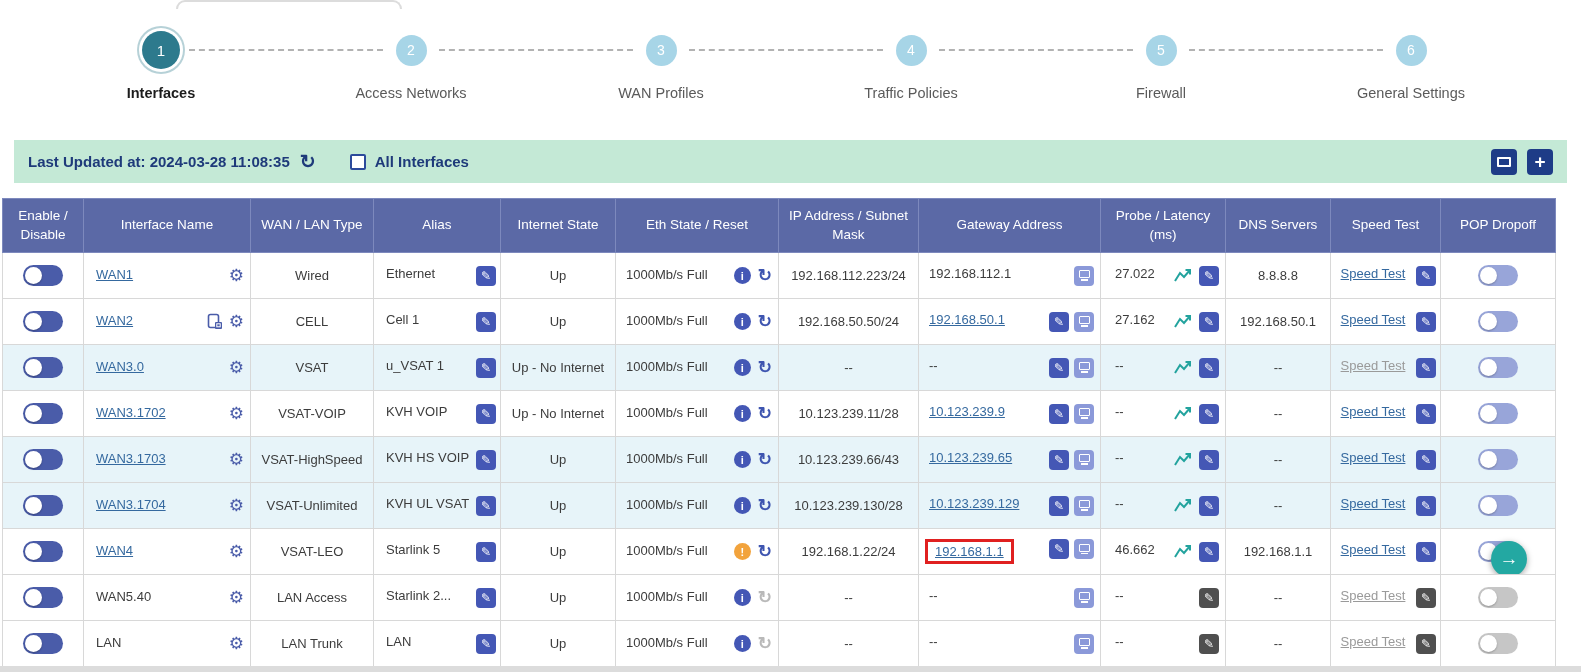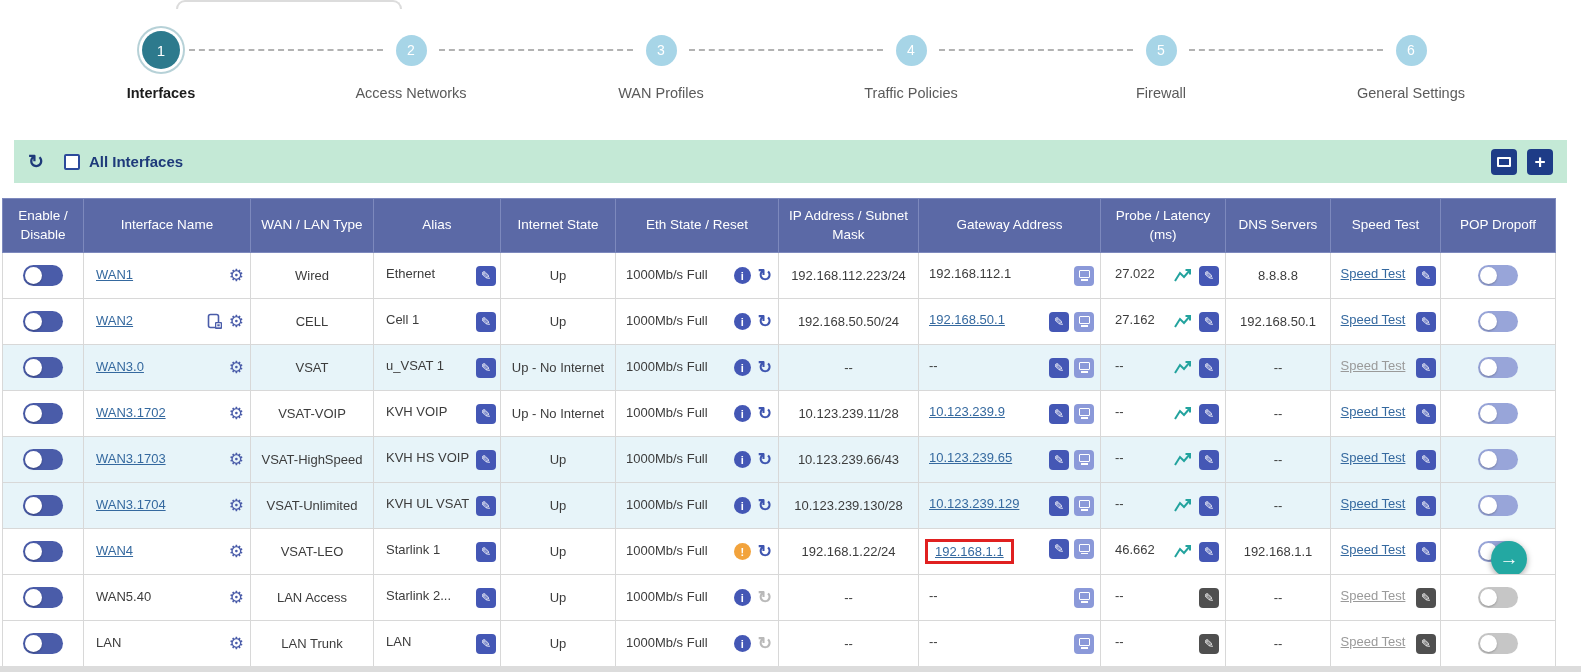--- a/index.html
+++ b/index.html
@@ -24,21 +24,21 @@
   .step.active .step-circle{width:38px;height:38px;background:#2d7a8d;font-size:15px;
     box-shadow:0 0 0 3px #fff,0 0 0 5px rgba(45,122,141,.35)}
   .step-label{margin-top:15px;font-size:14.5px;color:#5a5a5a;white-space:nowrap}
   .step.active .step-label{color:#1c1c1c;font-weight:bold}
   .step-seg{position:absolute;top:19px;border-top:2px dashed #b2b2b2;height:0}
   
   .toolbar{position:absolute;top:140px;left:14px;width:1553px;height:43px;background:#c4e9d6;
     display:flex;align-items:center;padding:0 14px;gap:10px}
   .updated{color:#1e3a7a;font-weight:bold;font-size:15px}
   .refresh{color:#1e3a7a;font-size:19px;font-weight:bold;cursor:pointer;line-height:1}
-  .chk-wrap{display:flex;align-items:center;gap:9px;margin-left:10px;cursor:pointer}
+  .chk-wrap{display:flex;align-items:center;gap:9px;margin-left:24px;cursor:pointer}
   .checkbox{width:16px;height:16px;border:2px solid #2b4a9b;background:#fff;border-radius:2px}
   .chk-label{color:#1e3a7a;font-weight:bold;font-size:15px}
   .spacer{flex:1}
   .bar-btn{width:26px;height:26px;border:none;border-radius:4px;background:#1e3c87;color:#fff;
     display:inline-flex;align-items:center;justify-content:center;font-size:19px;cursor:pointer;padding:0;font-weight:bold}
   .screen-lg{width:14px;height:10px;border:2px solid #fff;border-radius:1px;display:block}
   
   .grid{position:absolute;top:198px;left:2px;width:1553px;border-collapse:collapse;
     table-layout:fixed;font-size:13px;color:#3c3c3c}
   .grid th{background:#5b69a6;color:#fff;font-weight:normal;font-size:13.5px;height:54px;
@@ -142,20 +142,21 @@
       </div>
       <div class="step-seg" style="left: 153px; width: 194px;"></div>
       <div class="step-seg" style="left: 403px; width: 194px;"></div>
       <div class="step-seg" style="left: 653px; width: 194px;"></div>
       <div class="step-seg" style="left: 903px; width: 194px;"></div>
       <div class="step-seg" style="left: 1153px; width: 194px;"></div>
     </div>
 </div>
 
 <div class="toolbar">
+  <span class="updated">Last Updated at: 2024-03-28 11:08:35</span>
   <span class="refresh">↻</span>
   <span class="chk-wrap">
     <span class="checkbox"></span>
     <span class="chk-label">All Interfaces</span>
   </span>
   <span class="spacer"></span>
   <button class="bar-btn">
       <span class="screen-lg"></span>
     </button>
   <button class="bar-btn">+</button>
@@ -577,21 +578,21 @@
           <div class="cellflex">
             <a class="link" href="#">WAN4</a>
             <span class="name-icons">
               <span class="gear">⚙</span>
             </span>
           </div>
         </td>
         <td class="c-type">VSAT-LEO</td>
         <td class="c-alias">
           <div class="cellflex">
-            <span class="alias-text">Starlink 1</span>
+            <span class="alias-text">Starlink 5</span>
             <span class="ibtn">✎</span>
           </div>
         </td>
         <td class="c-inet">Up</td>
         <td class="c-eth">
           <div class="cellflex">
             <span class="eth-text">1000Mb/s Full</span>
             <span class="eth-icons">
               <span class="stat-ic warn">!</span>
               <span class="reset">↻</span>

